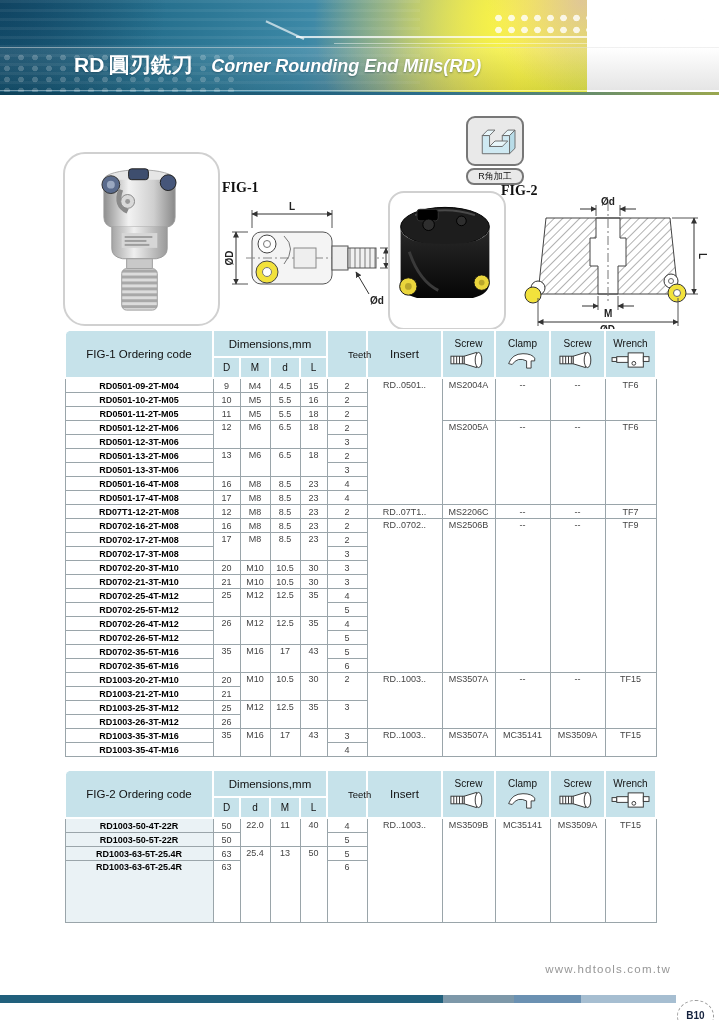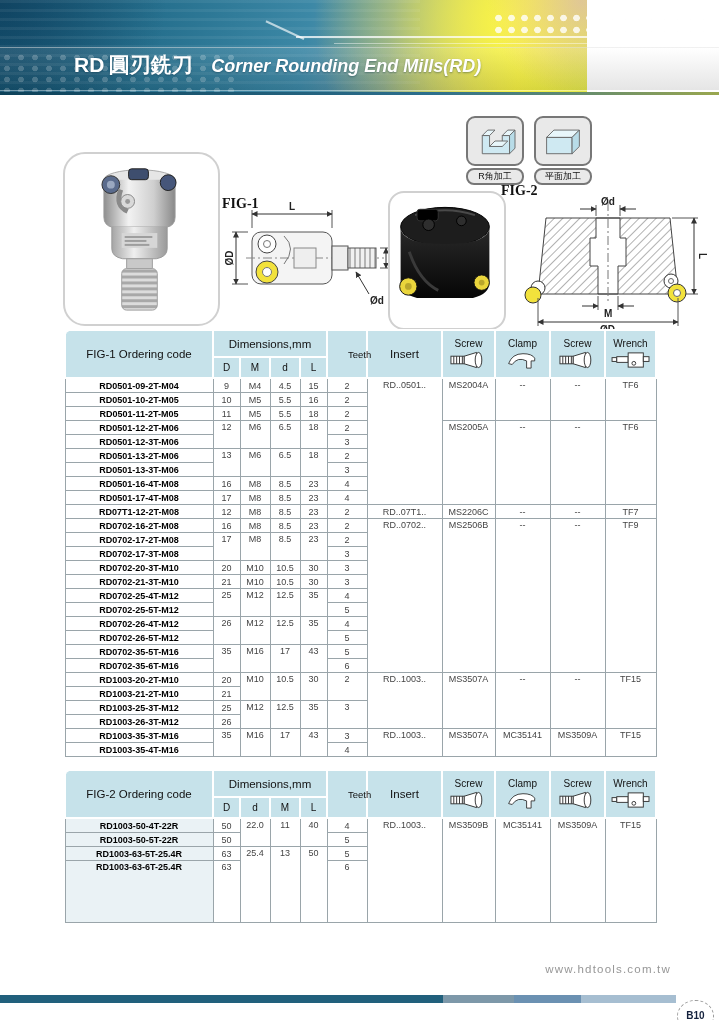--- a/index.html
+++ b/index.html
@@ -41,21 +41,21 @@
     display:flex;align-items:center;justify-content:center;}
   .proc-label{margin-top:2px;border:2px solid #777;border-radius:8px;background:#e9e9e9;
     font-size:9px;text-align:center;height:13px;line-height:13px;color:#111;}
 
   
   .photo-box{position:absolute;border:2px solid #d0d0d0;background:#fff;}
   .photo1{left:63px;top:152px;width:153px;height:170px;border-radius:22px;}
   .photo2{left:388px;top:191px;width:114px;height:135px;border-radius:16px;}
   .fig-label{position:absolute;font-family:"Liberation Serif",serif;font-weight:bold;
     font-size:14px;color:#111;}
-  .fig1-label{left:222px;top:196px;}
+  .fig1-label{left:222px;top:180px;}
   .fig2-label{left:501px;top:183px;}
   .fig1-draw{position:absolute;left:224px;top:196px;}
   .fig2-draw{position:absolute;left:508px;top:196px;}
   .dim-text{font-family:"Liberation Sans",sans-serif;font-size:10px;font-weight:bold;fill:#222;}
 
   
   .spec{border-collapse:collapse;width:591px;table-layout:fixed;position:absolute;left:64px;}
   #t1{top:329px;}
   #t2{top:769px;}
   .spec th{background:#c6e2ea;border:2px solid #fff;font-weight:normal;color:#111;
@@ -109,30 +109,20 @@
       <div class="proc-shape">
         <svg width="52" height="40" viewBox="0 0 56 44">
           <path d="M14,16 L14,36 L44,36 L44,16 L36,16 L36,28 L22,28 L22,16 Z" fill="#cfe9f2" stroke="#666"></path>
           <path d="M14,16 L20,10 L28,10 L22,16 Z" fill="#e8f6fa" stroke="#666"></path>
           <path d="M36,16 L42,10 L50,10 L44,16 Z" fill="#e8f6fa" stroke="#666"></path>
           <path d="M22,28 L28,22 L42,22 L36,28 Z" fill="#e8f6fa" stroke="#666"></path>
           <path d="M44,36 L50,30 L50,10 L44,16 Z" fill="#b8dce8" stroke="#666"></path>
         </svg>
       </div>
       <div class="proc-label">R角加工</div>
-    </div>
-    <div class="proc-icon">
-      <div class="proc-shape">
-        <svg width="52" height="40" viewBox="0 0 56 44">
-          <rect x="10" y="18" width="28" height="18" fill="#cfe9f2" stroke="#666"></rect>
-          <path d="M10,18 L18,10 L46,10 L38,18 Z" fill="#e8f6fa" stroke="#666"></path>
-          <path d="M38,18 L46,10 L46,28 L38,36 Z" fill="#b8dce8" stroke="#666"></path>
-        </svg>
-      </div>
-      <div class="proc-label">平面加工</div>
     </div>
   </div>
 
   <div class="photo-box photo1">
     <svg width="149" height="166" viewBox="0 0 150 168">
       <defs>
         <linearGradient id="silv" x1="0" x2="1" y1="0" y2="0">
           <stop offset="0" stop-color="#8f8f8f"></stop>
             <stop offset="0.35" stop-color="#f2f2f2"></stop>
           <stop offset="0.7" stop-color="#cfcfcf"></stop>

